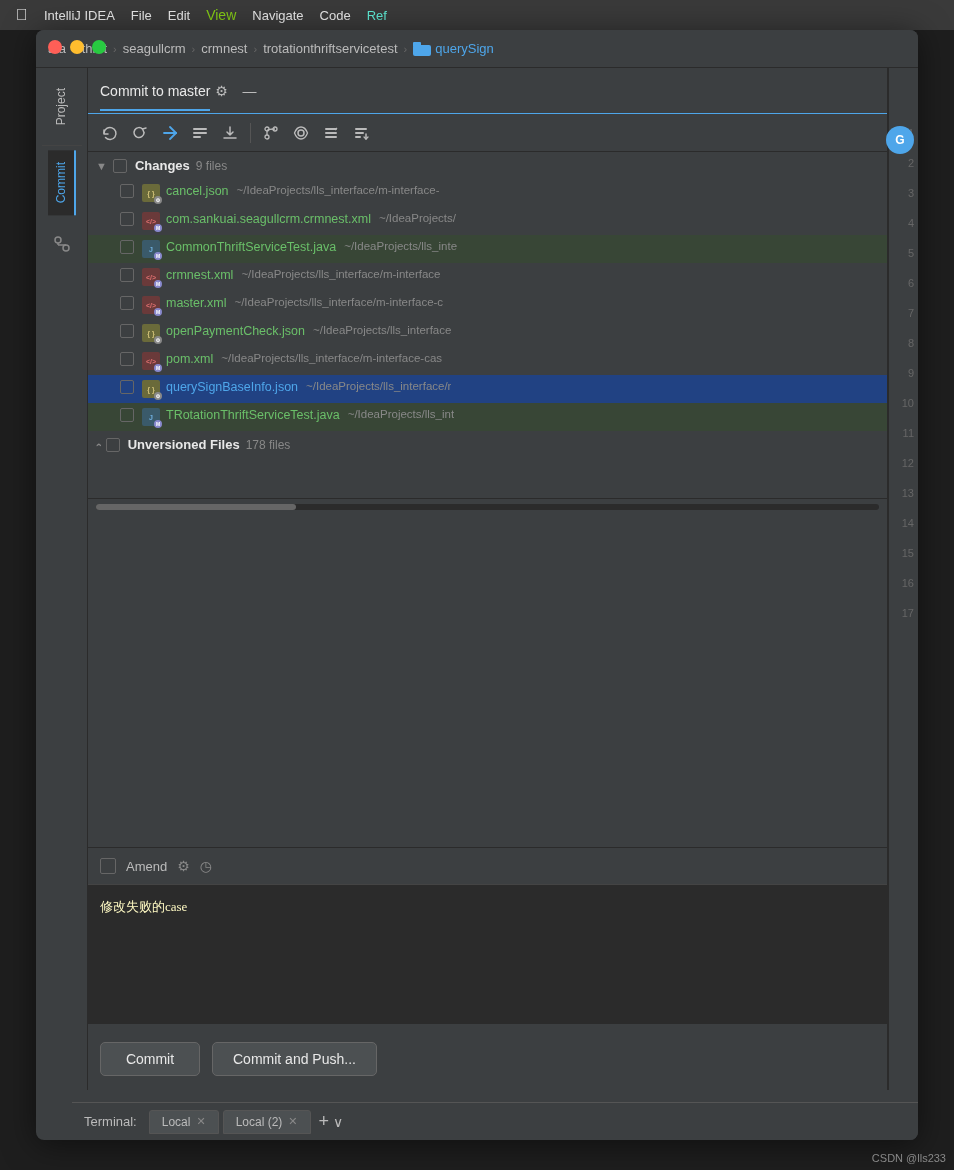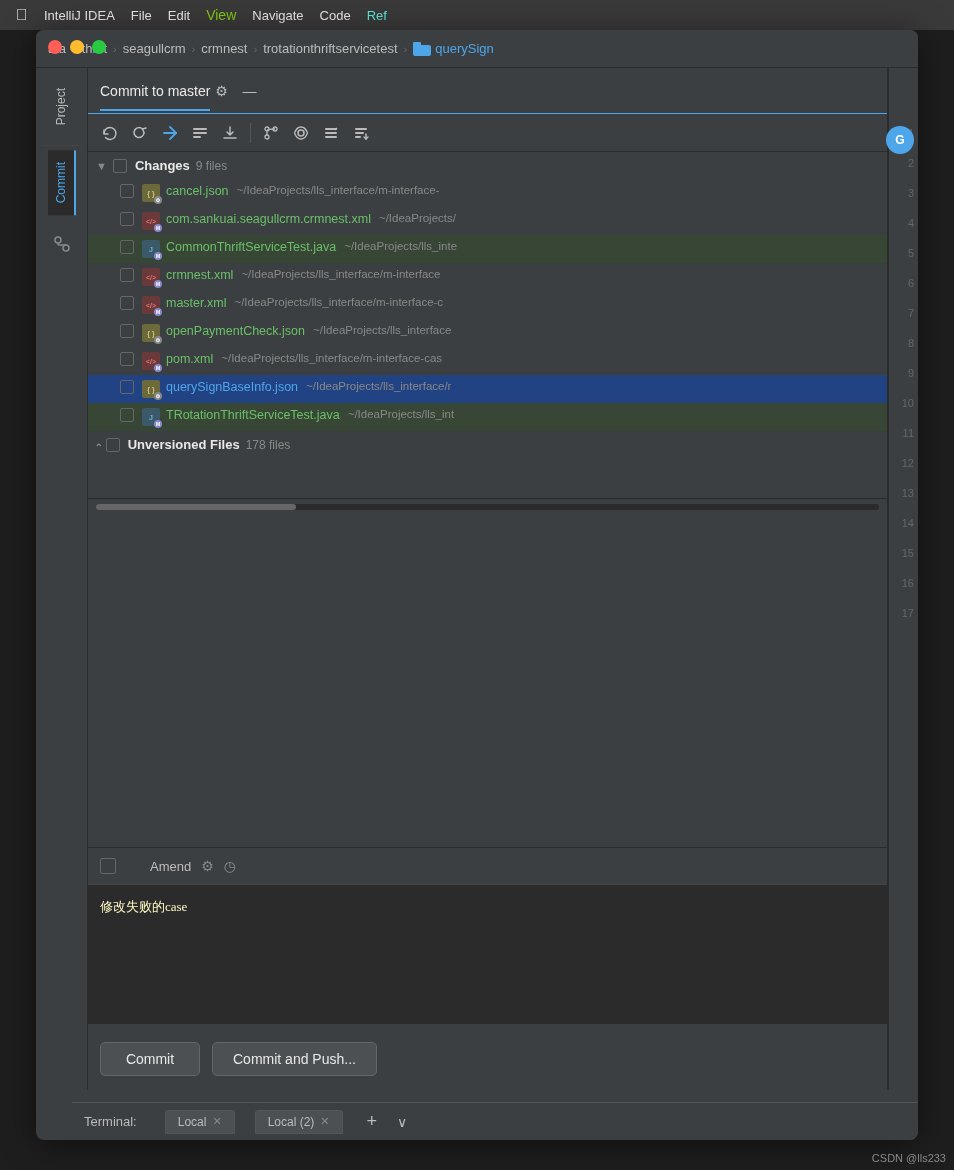--- a/index.html
+++ b/index.html
@@ -324,21 +324,20 @@
       border: 1px solid #666;
       border-radius: 2px;
       background: transparent;
       display: inline-flex;
       align-items: center;
       justify-content: center;
     }
     .amend-label {
       color: #bbbbbb;
       font-size: 13px;
-      margin-left: 24px;
     }
     .amend-icon {
       color: #888;
       font-size: 14px;
       cursor: pointer;
     }
 
     
     .commit-message-area {
       background: #2b2b2b;
@@ -406,21 +405,21 @@
       position: absolute;
       bottom: 0;
       left: 36px;
       width: 882px;
       height: 38px;
       background: #3c3f41;
       border-top: 1px solid #555;
       display: flex;
       align-items: center;
       padding: 0 12px;
-      gap: 16px;
+      gap: 0;
     }
     .terminal-label {
       color: #bbbbbb;
       font-size: 13px;
       margin-right: 12px;
     }
     .terminal-tab {
       padding: 4px 12px;
       font-size: 12px;
       color: #bbbbbb;

